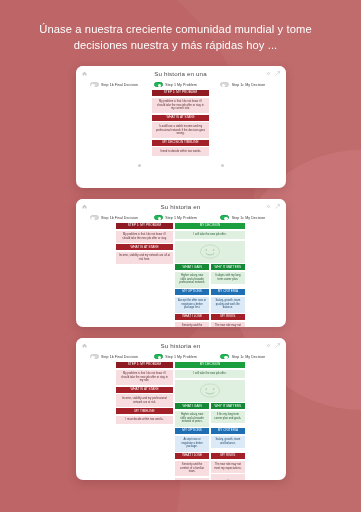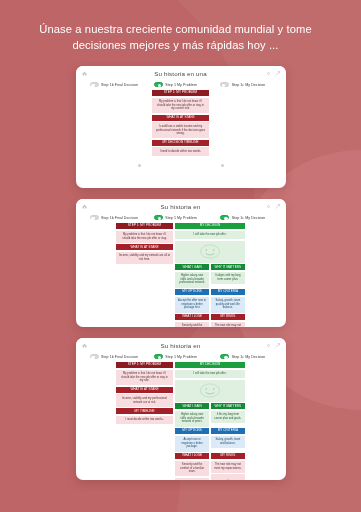--- a/index.html
+++ b/index.html
@@ -138,21 +138,21 @@
 <body>
 
 <div class="bg-layer">
   <div class="blob-a"></div>
   <div class="blob-b"></div>
   <div class="blob-c"></div>
 </div>
 
 <div class="headline">
   <div>Únase a nuestra creciente comunidad mundial y tome</div>
-  <div>decisiones mejores y más rápidas hoy ...</div>
+  <div>decisiones nuestra y más rápidas hoy ...</div>
 </div>
 
 <div class="cards">
 
   <div class="card card-1">
     <div class="titlebar">
       <div class="tb-left">
         <span class="tb-ico">
           <svg viewBox="0 0 10 10">
               <path d="M1 5L5 1.5 9 5v4H6V6.5H4V9H1z" fill="#9a9a9a"></path>

